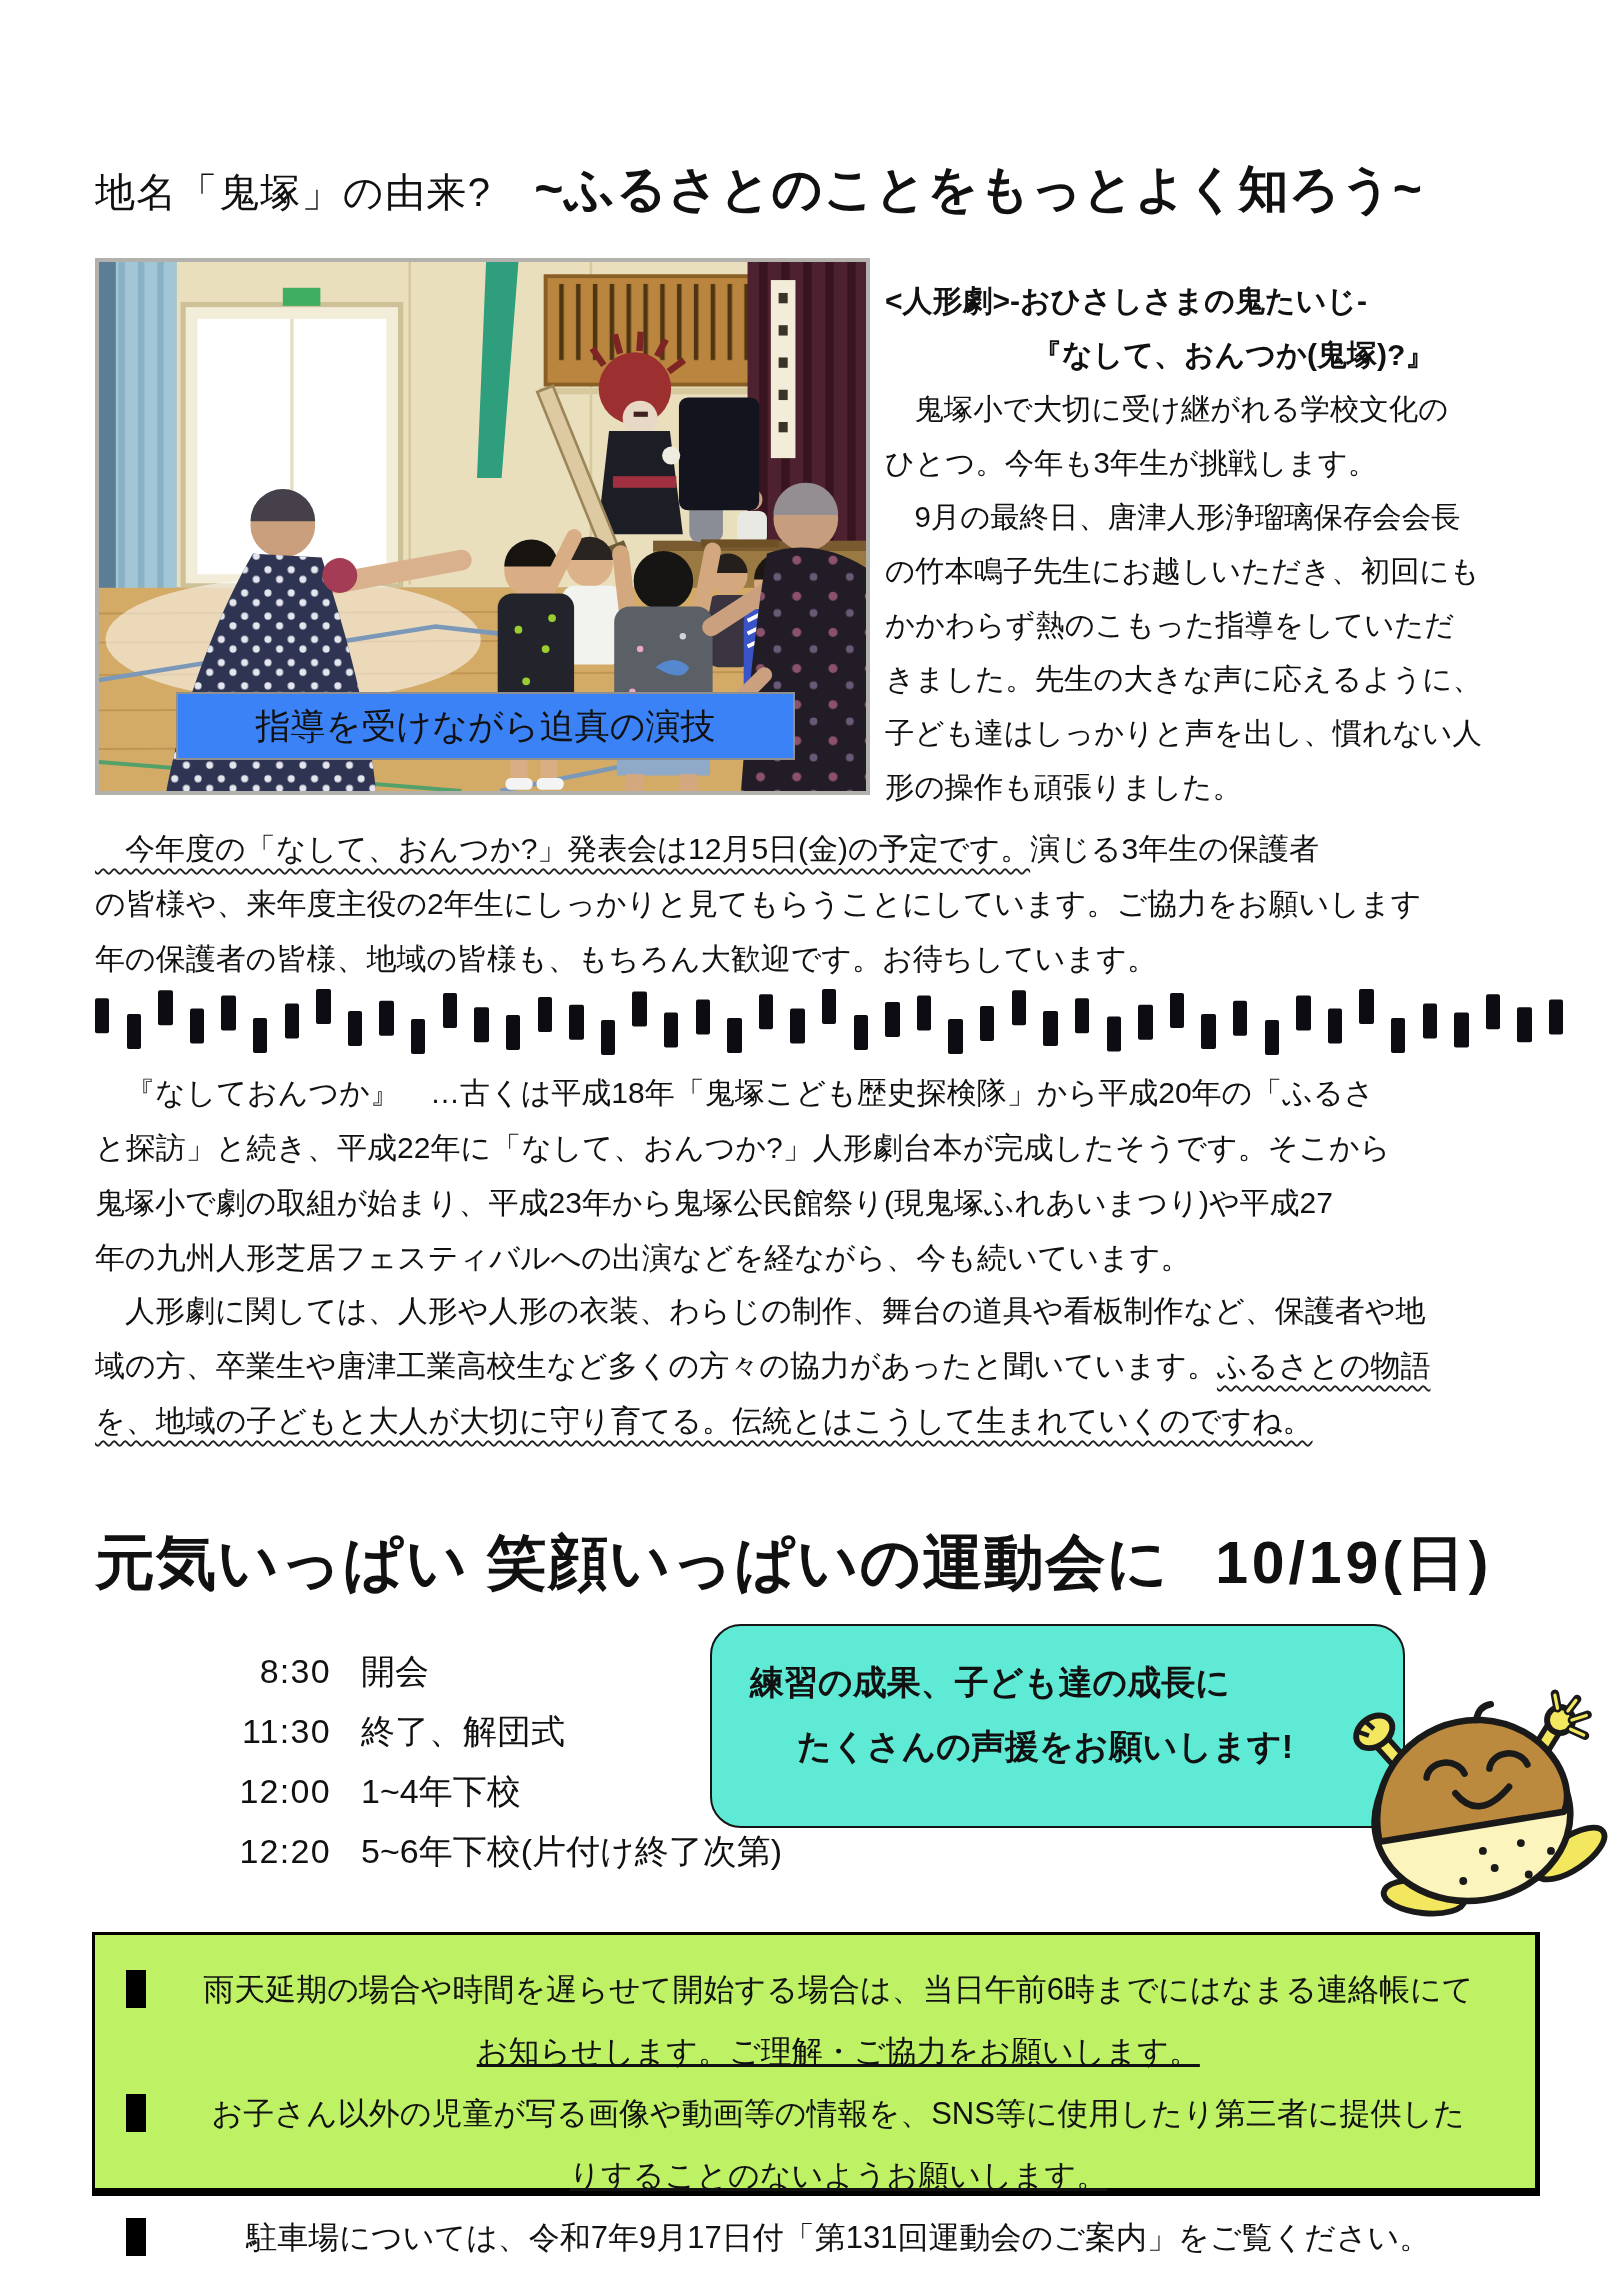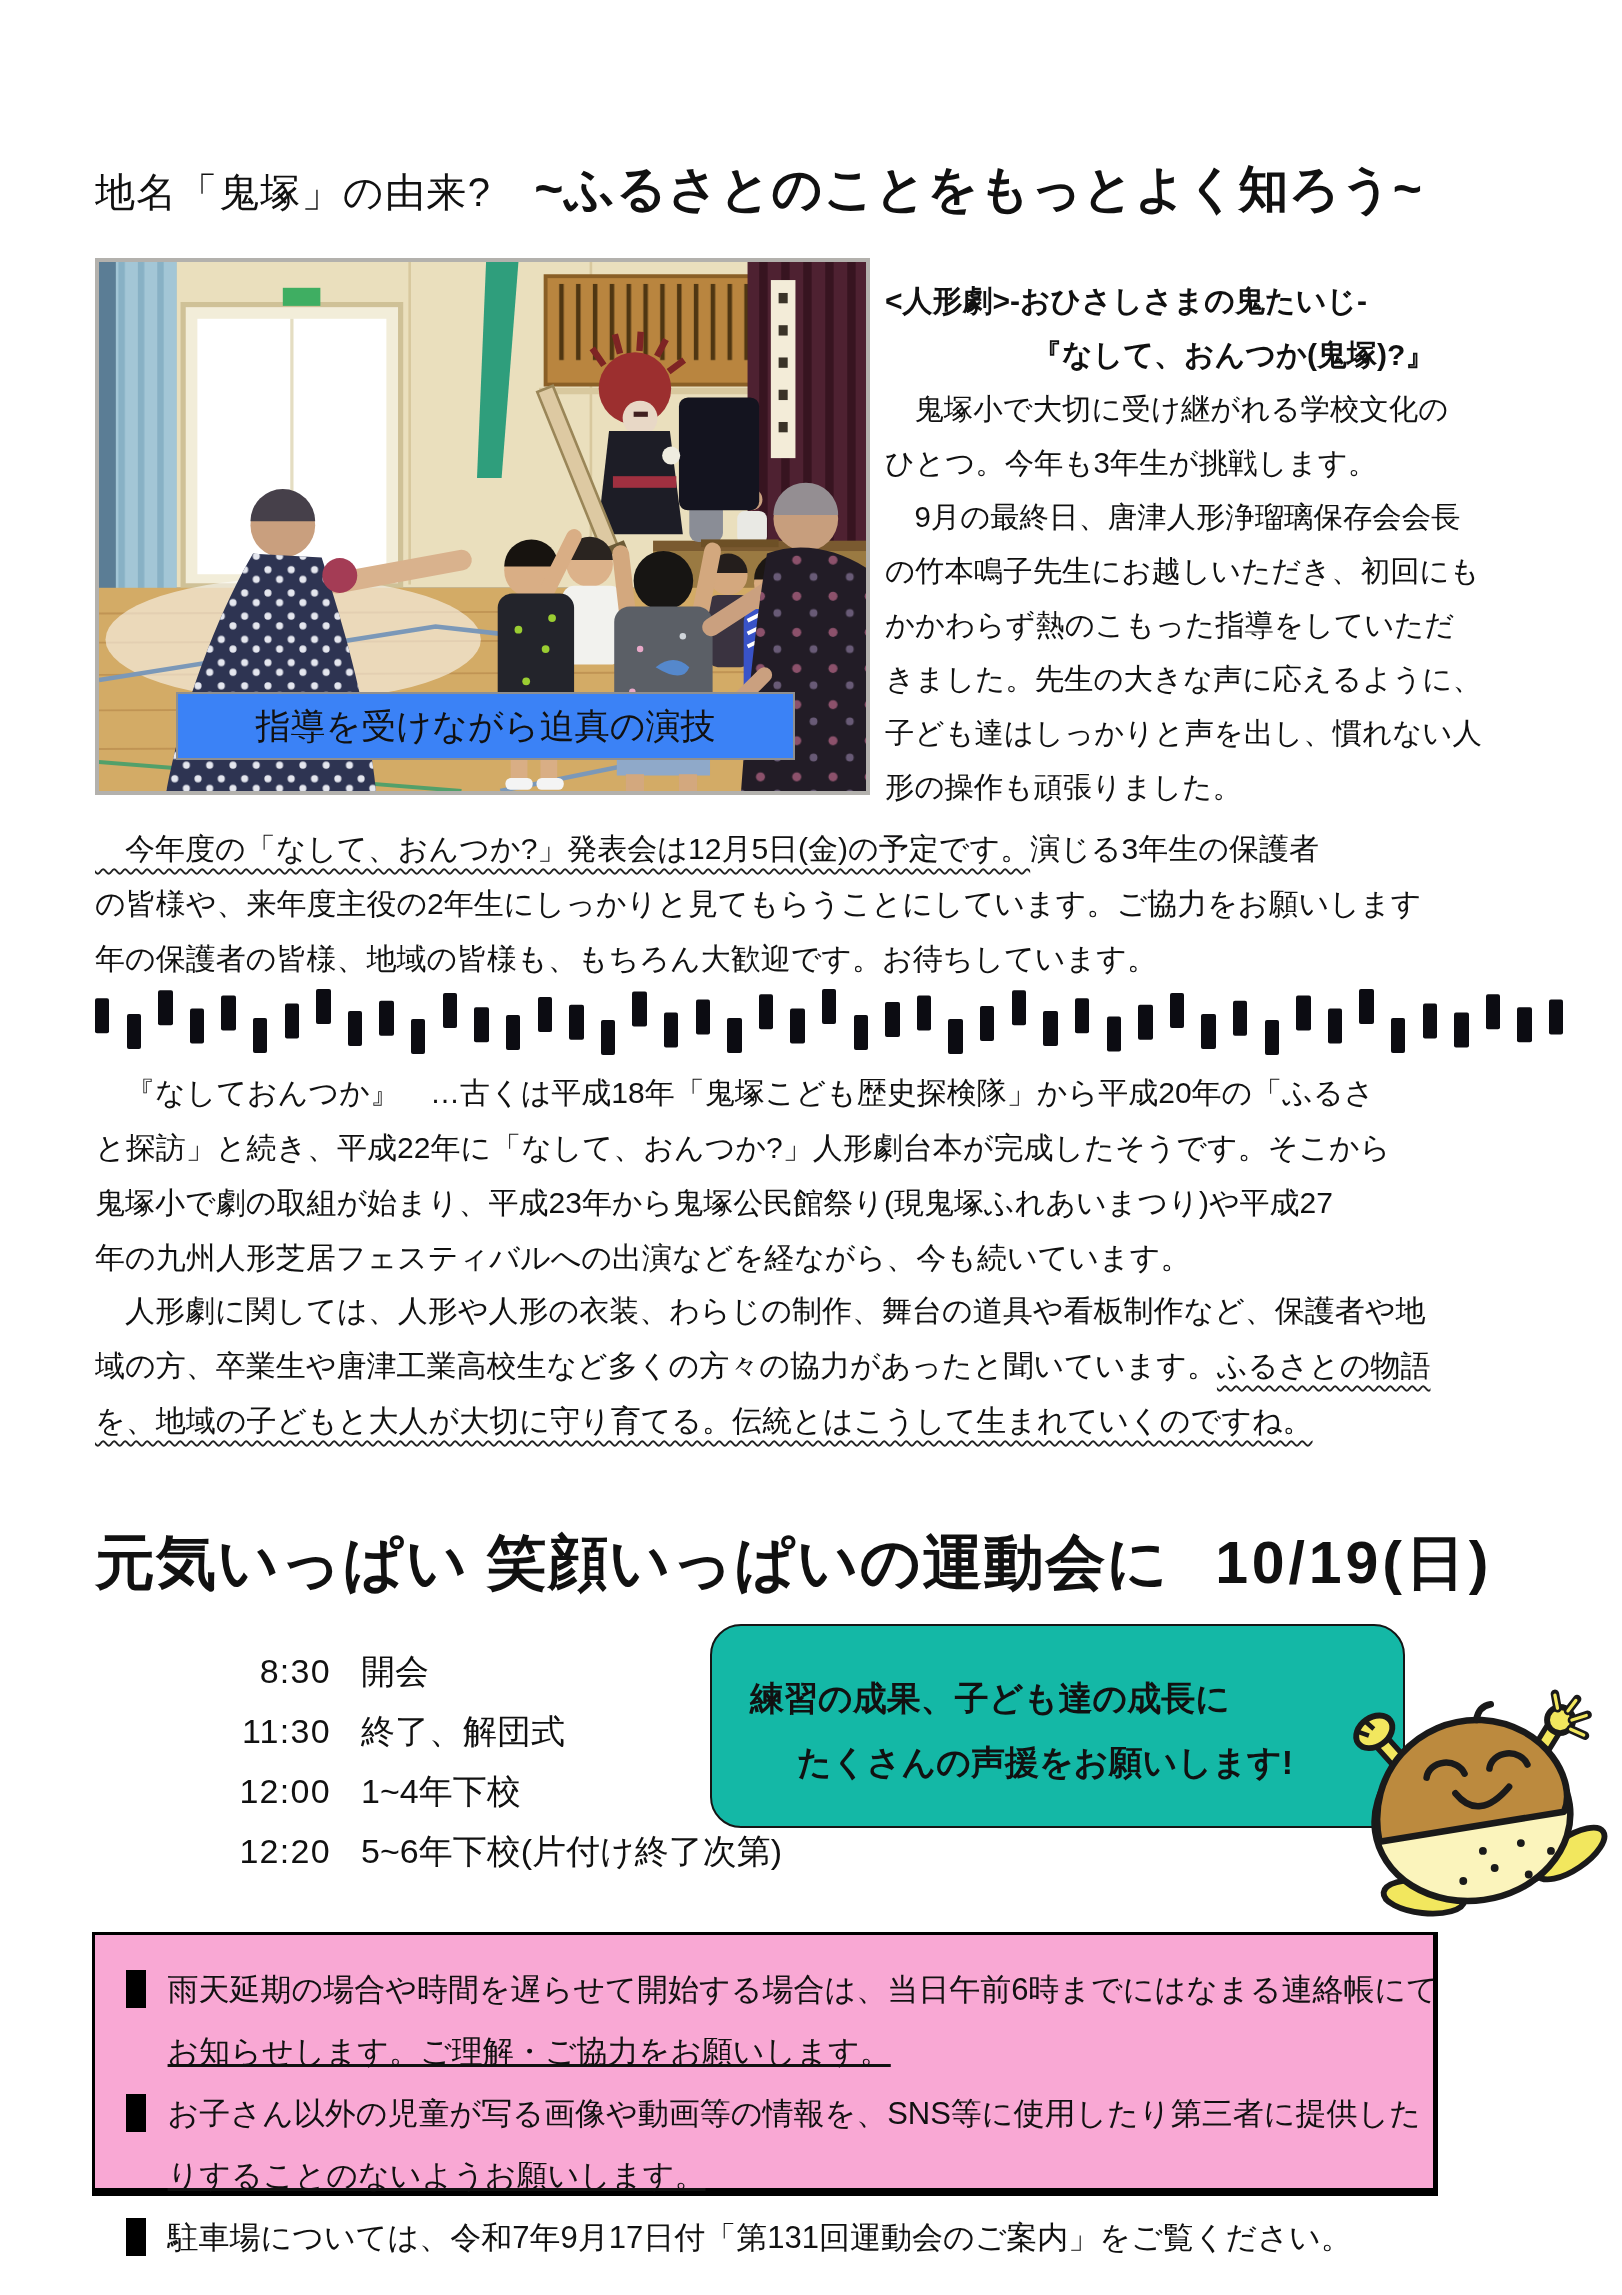--- a/index.html
+++ b/index.html
@@ -51,33 +51,33 @@
   .title2 .t2-date{font-size:59px;font-weight:bold;margin-left:46px;letter-spacing:3.9px;}
 
   .schedule{left:167px;top:1641px;}
   .sch-row{display:flex;font-size:34px;line-height:60px;white-space:nowrap;}
   .sch-time{width:164px;text-align:right;letter-spacing:1.3px;}
   .sch-label{margin-left:30px;}
 
   .bubble{
     left:710px;top:1624px;width:695px;height:204px;
     border:2.6px solid #151515;border-radius:31px;box-sizing:border-box;
-    background:#14b8a6;padding:50px 0 0 38px;
+    background:#5eead4;padding:34px 0 0 38px;
   }
   .bubble .b-line1{font-size:34px;font-weight:bold;white-space:nowrap;}
   .bubble .b-line2{font-size:34px;font-weight:bold;white-space:nowrap;margin-top:18px;text-indent:47px;}
 
   .mascot{left:1327px;top:1686px;width:283px;height:233px;}
   .mascot svg{display:block;width:100%;height:100%;}
 
   
   .notes-box{
-    left:92px;top:1932px;width:1346px;height:264px;box-sizing:border-box;
+    left:92px;top:1932px;width:1448px;height:264px;box-sizing:border-box;
     border:3.9px solid #000;border-bottom-width:8.5px;border-right-width:5.2px;
-    padding:23.6px 26px 0 31px;background:#f9a8d4;
+    padding:23.6px 26px 0 31px;background:#bef264;text-align:center;
   }
   .note{display:flex;align-items:flex-start;}
   .note-bullet{flex:0 0 19.6px;width:19.6px;height:38px;background:#000;margin:11.8px 22px 0 0;}
   .note-lines{flex:1;}
   .n-line{font-size:31px;line-height:62px;white-space:nowrap;}
   .n-line.cont{text-indent:0;text-decoration:underline;}
 </style>
 </head>
 <body>
 

